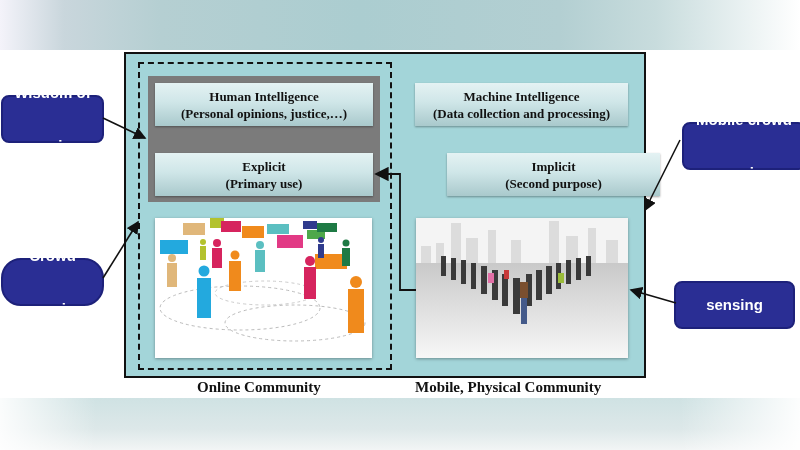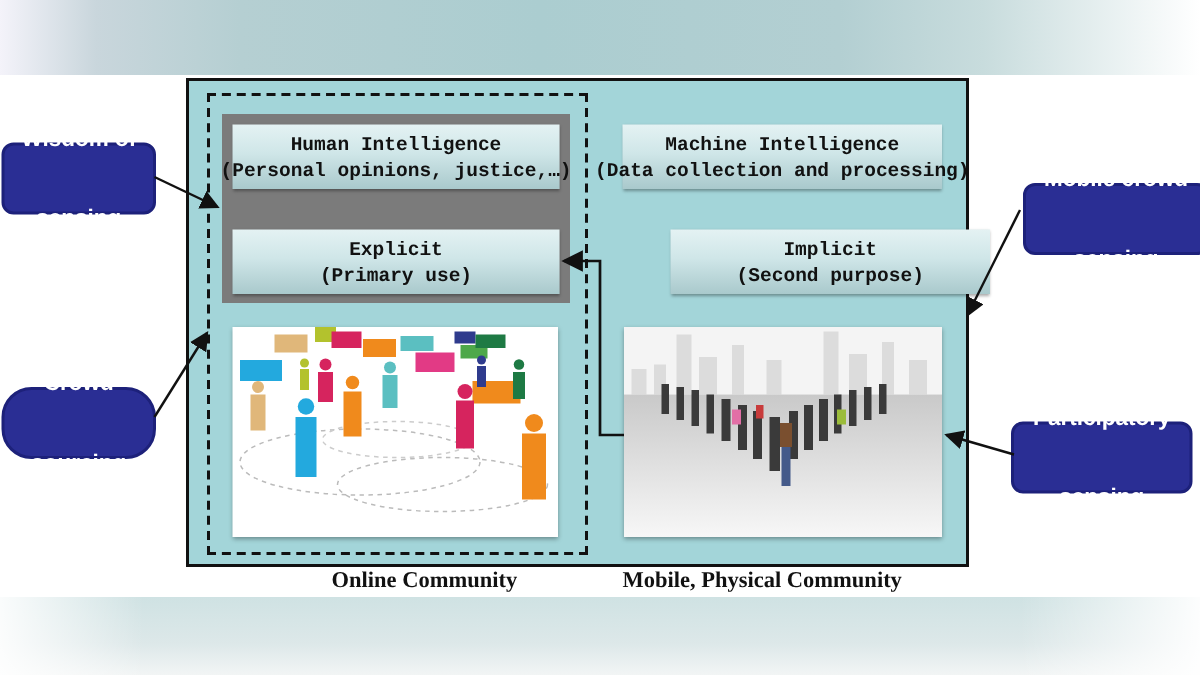--- a/index.html
+++ b/index.html
@@ -9,21 +9,21 @@
     background: linear-gradient(90deg, #f4f3fa 0%, #c9d6dc 8%, #b5cfd2 20%, #abcdd0 45%, #b3cfd2 70%, #c8dcdd 82%, #ffffff 100%); }
   .band-bottom { top:398px; height:52px;
     background: linear-gradient(180deg, #cfe2e3 0%, #dde8e9 60%, #f2f5f5 100%); }
   .band-bottom::after { content:""; position:absolute; inset:0;
     background: linear-gradient(90deg, rgba(255,255,255,0.9) 0%, rgba(255,255,255,0) 12%, rgba(255,255,255,0) 85%, rgba(255,255,255,0.95) 100%); }
   .main-box { position:absolute; left:124px; top:52px; width:518px; height:322px; background:#a3d5d9; border:2px solid #111; }
   .dashed-box { position:absolute; left:138px; top:62px; width:250px; height:304px; border:2px dashed #111; }
   .gray-box { position:absolute; left:148px; top:76px; width:232px; height:126px; background:#7b7b7b; }
   .tbox { position:absolute; width:218px; height:43px; display:flex; flex-direction:column; align-items:center; justify-content:center;
     background: linear-gradient(180deg, #e4f2f3 0%, #cfe6e8 45%, #a9c9cc 100%);
-    box-shadow: 0 1px 2px rgba(0,0,0,0.35); font-family:Liberation Mono, monospace; font-weight:bold; color:#111; font-size:13px; line-height:17px; text-align:center; }
+    box-shadow: 0 1px 2px rgba(0,0,0,0.35); font-family:Liberation Serif, serif; font-weight:bold; color:#111; font-size:13px; line-height:17px; text-align:center; }
   .tbox span { display:block; white-space:nowrap; }
   .img { position:absolute; width:217px; height:140px; background:#fff; box-shadow:0 1px 3px rgba(0,0,0,0.35); overflow:hidden; }
   .callout { position:absolute; background:#2a2e94; border:2px solid #1d217a; border-radius:8px; color:#fff; font-weight:bold; font-size:15px; line-height:20px; text-align:center; display:flex; flex-direction:column; align-items:center; justify-content:center;gap:33px; }
   .callout span { display:block; white-space:nowrap; }
   .comm-label { position:absolute; top:379px; font-family:"Liberation Serif", serif; font-weight:bold; font-size:15px; color:#111; white-space:nowrap; }
   svg.overlay { position:absolute; left:0; top:0; }
 </style>
 </head>
 <body>
 
@@ -173,31 +173,30 @@
 </div>
 <div class="callout" style="left:1px; top:258px; width:99px; height:44px;border-radius:20px;">
   <span>Crowd</span>
   <span>sourcing</span>
 </div>
 <div class="callout" style="left:682px; top:122px; width:120px; height:44px;">
   <span>Mobile crowd</span>
   <span>sensing</span>
 </div>
 <div class="callout" style="left:674px; top:281px; width:117px; height:44px;">
-  <span>Participatory</span>
   <span>sensing</span>
 </div>
 
 <svg class="overlay" width="800" height="450">
   <defs>
     <marker id="ah" markerWidth="8" markerHeight="8" refX="7" refY="4" orient="auto">
       <path d="M0,0 L8,4 L0,8 z" fill="#111"></path>
     </marker>
   </defs>
   <line x1="103" y1="118" x2="145" y2="138" stroke="#111" stroke-width="1.6" marker-end="url(#ah)"></line>
   <line x1="103" y1="278" x2="138" y2="222" stroke="#111" stroke-width="1.6" marker-end="url(#ah)"></line>
   <line x1="680" y1="140" x2="645" y2="210" stroke="#111" stroke-width="1.6" marker-end="url(#ah)"></line>
   <line x1="676" y1="303" x2="631" y2="290" stroke="#111" stroke-width="1.6" marker-end="url(#ah)"></line>
   <polyline points="416,290 400,290 400,174 376,174" fill="none" stroke="#111" stroke-width="1.8" marker-end="url(#ah)"></polyline>
 </svg>
 
-<div class="comm-label" style="left:197px;margin-left:24px;">Online Community</div>
+<div class="comm-label" style="left:197px;">Online Community</div>
 <div class="comm-label" style="left:415px;">Mobile, Physical Community</div>
 
 </body></html>

